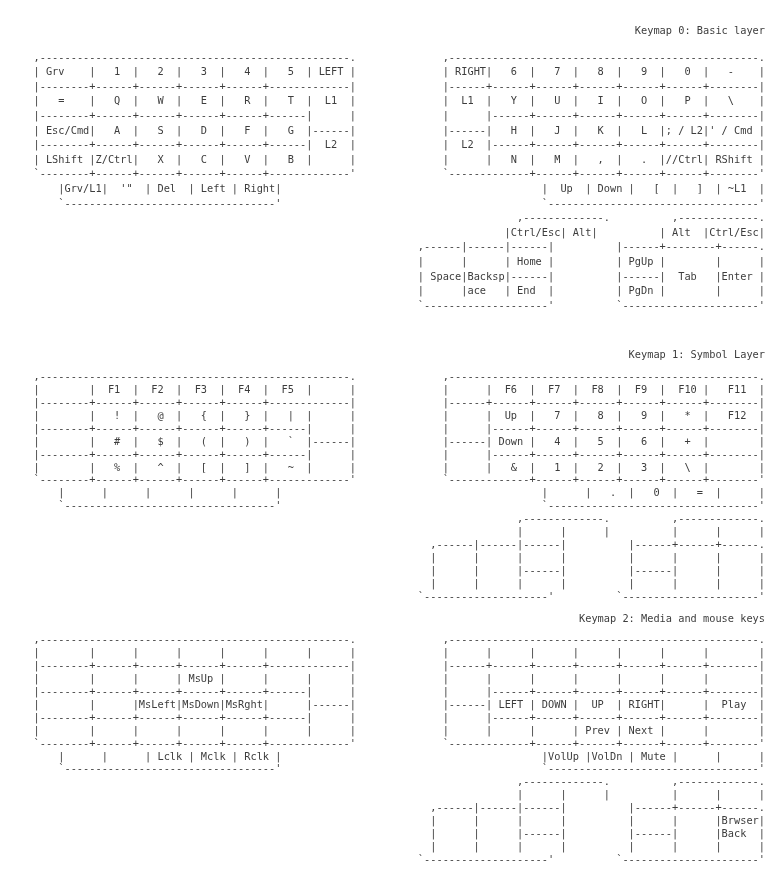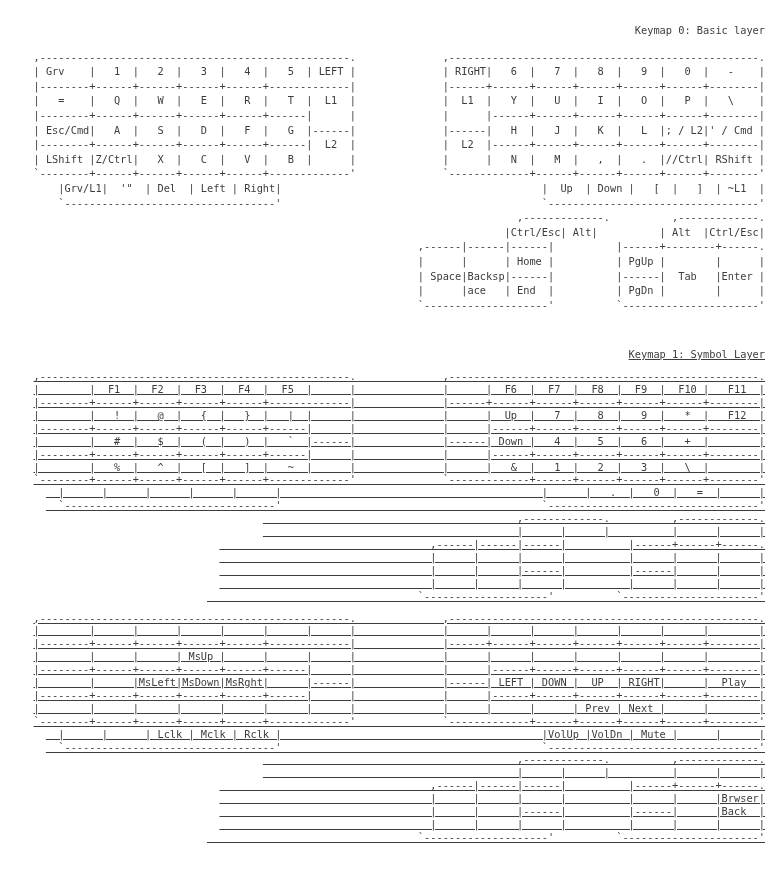--- a/index.html
+++ b/index.html
@@ -23,21 +23,21 @@
   }
   .art {
     margin: 0;
     font-size: 10.3px;
     white-space: pre;
     font-family: inherit;
   }
   
   .s0 .ktitle, .s0 .art { line-height: 14.6px; }
   .s0 .art { margin-top: 12px; }
-  .s1 .ktitle, .s1 .art, .s2 .ktitle, .s2 .art { line-height: 12.9px; text-decoration: underline; }
+  .s1 .ktitle, .s1 .art, .s2 .ktitle, .s2 .art { line-height: 12.9px; }
   .s1 .art, .s2 .art { margin-top: 9px; }
   .s0 { margin-bottom: 36px; }
   .s1 { margin-bottom: 9px; }
   .s2 { margin-bottom: 0; }
 </style>
 </head>
 <body style="background: rgb(255, 255, 255); color: rgb(61, 61, 61);">
 
 <main>
 
@@ -79,20 +79,21 @@
                                          ,-------------.          ,-------------.
                                          |      |      |          |      |      |
                                   ,------|------|------|          |------+------+------.
                                   |      |      |      |          |      |      |      |
                                   |      |      |------|          |------|      |      |
                                   |      |      |      |          |      |      |      |
                                   `--------------------'          `----------------------'</pre>
   </section>
 
   <section class="keymap-section s2">
+    <div class="ktitle">Keymap 2: Media and mouse keys</div>
     <pre class="art">,--------------------------------------------------.              ,--------------------------------------------------.
 |        |      |      |      |      |      |      |              |      |      |      |      |      |      |        |
 |--------+------+------+------+------+-------------|              |------+------+------+------+------+------+--------|
 |        |      |      | MsUp |      |      |      |              |      |      |      |      |      |      |        |
 |--------+------+------+------+------+------|      |              |      |------+------+------+------+------+--------|
 |        |      |MsLeft|MsDown|MsRght|      |------|              |------| LEFT | DOWN |  UP  | RIGHT|      |  Play  |
 |--------+------+------+------+------+------|      |              |      |------+------+------+------+------+--------|
 |        |      |      |      |      |      |      |              |      |      |      | Prev | Next |      |        |
 `--------+------+------+------+------+-------------'              `-------------+------+------+------+------+--------'
   |      |      | Lclk | Mclk | Rclk |                                          |VolUp |VolDn | Mute |      |      |

